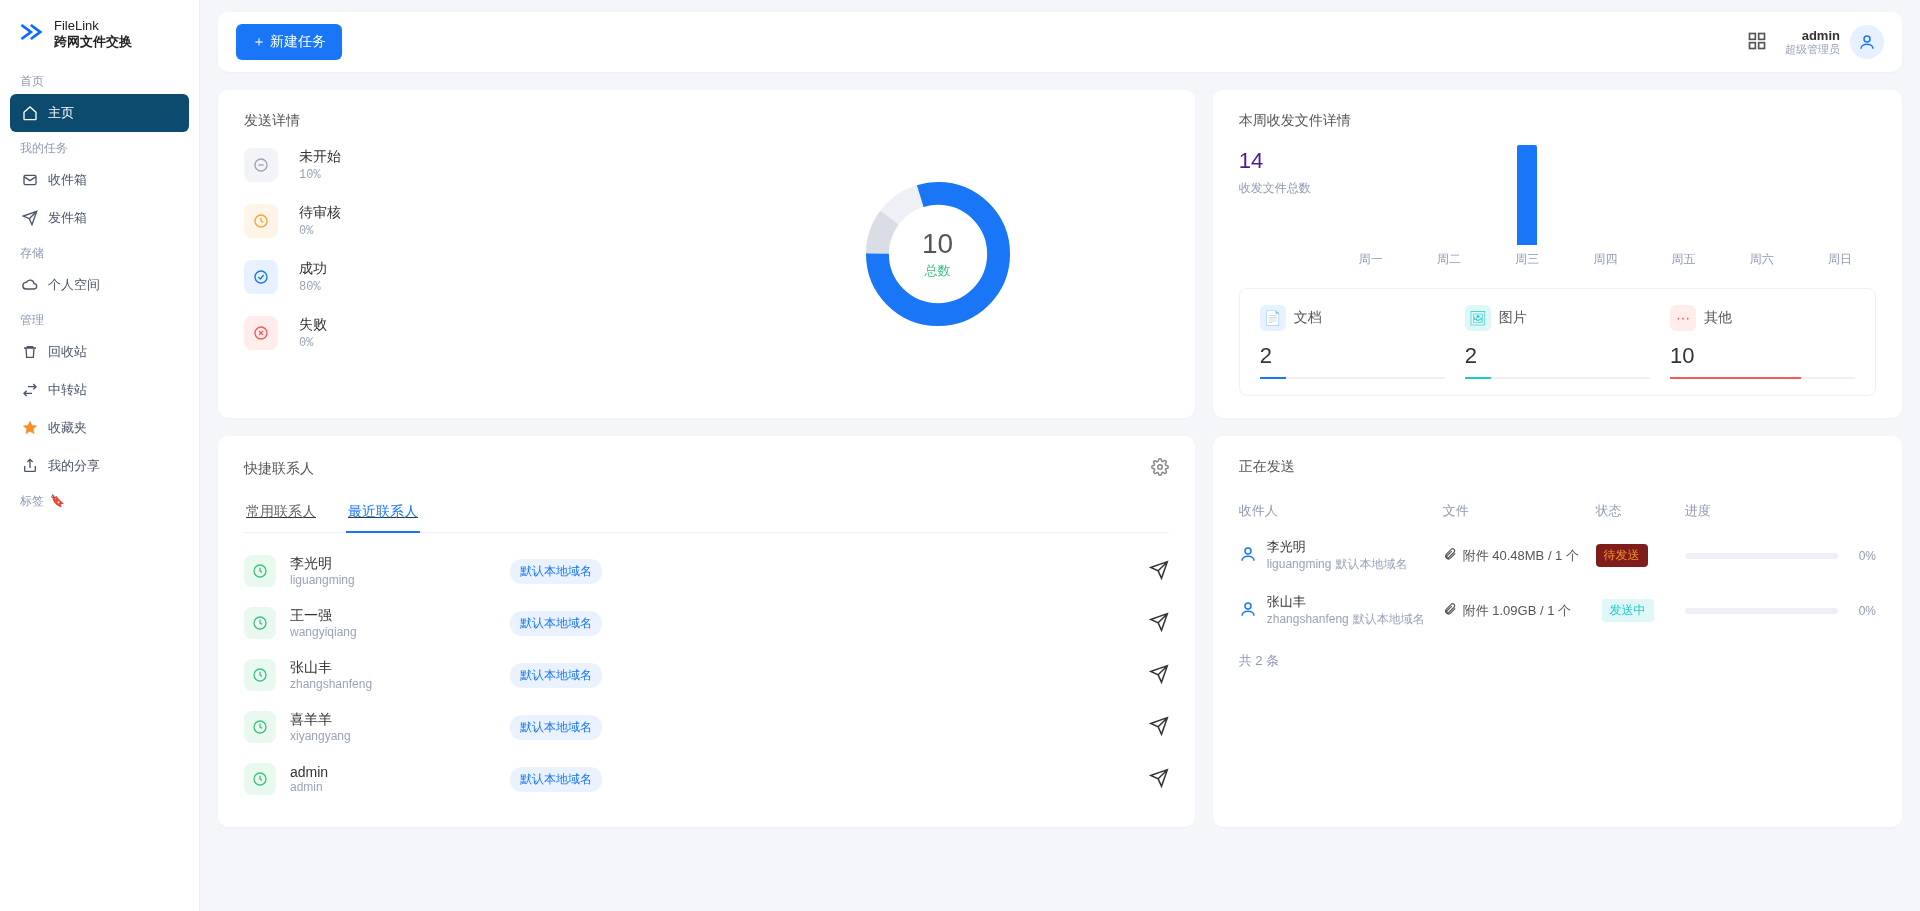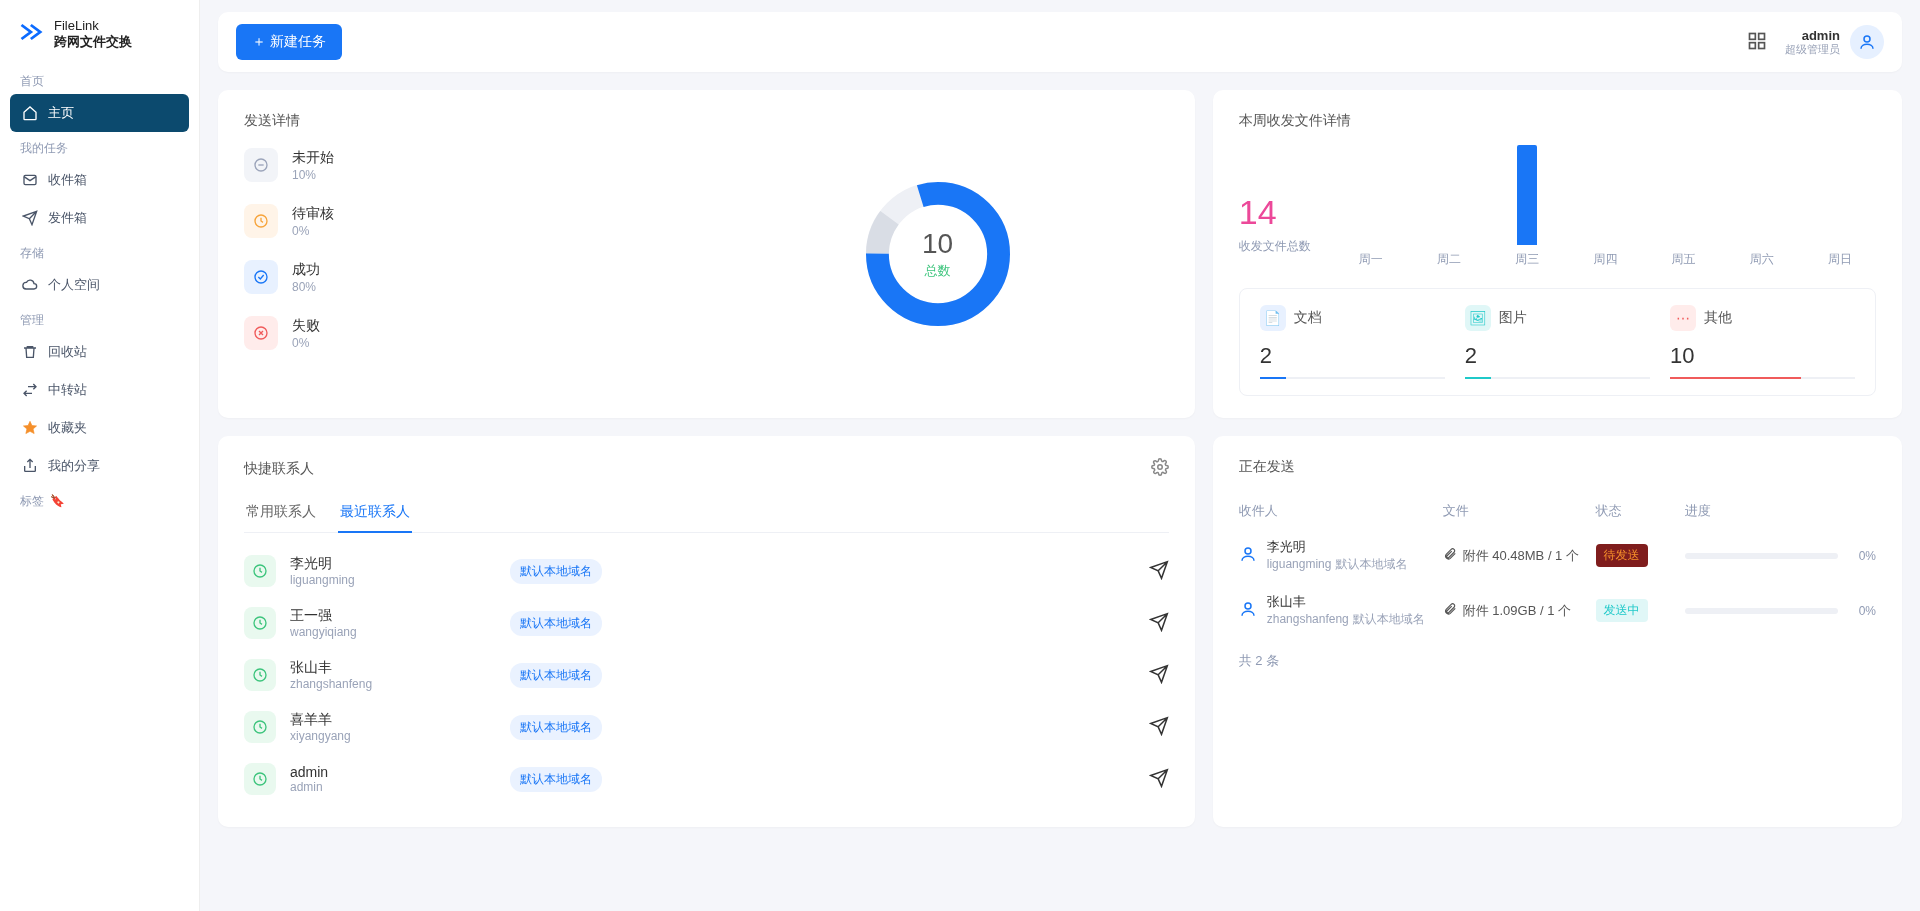--- a/index.html
+++ b/index.html
@@ -32,36 +32,36 @@
 .avatar { width: 34px; height: 34px; border-radius: 50%; background: #e6f0ff; display: flex; align-items: center; justify-content: center; color: #1976f6; }
 
 .content { padding: 18px; display: flex; flex-direction: column; gap: 18px; }
 .row { display: flex; gap: 18px; }
 .card { background: #fff; border-radius: 10px; padding: 22px 26px; box-shadow: 0 1px 2px rgba(0,0,0,0.03); }
 .card-title { font-size: 14px; color: #555; margin-bottom: 18px; }
 
 
 .card-send { flex: 0 0 58%; display: flex; }
 .send-list { flex: 1; }
-.send-row { display: flex; align-items: center; gap: 14px; margin-bottom: 22px; }
+.send-row { display: flex; align-items: center; gap: 21px; margin-bottom: 22px; font-family: Liberation Mono, monospace; }
 .send-ic { width: 34px; height: 34px; border-radius: 8px; display: flex; align-items: center; justify-content: center; }
 .send-ic.gray { background: #f2f4f8; color: #9ba4ba; }
 .send-ic.orange { background: #fff4e8; color: #f7a43b; }
 .send-ic.blue { background: #e8f1ff; color: #1976f6; }
 .send-ic.red { background: #ffeceb; color: #f05b5b; }
 .send-label { font-size: 14px; color: #333; line-height: 1.4; }
 .send-pct { font-size: 12px; color: #9aa3b8; }
 .donut-wrap { flex: 1; display: flex; align-items: center; justify-content: center; position: relative; }
 .donut-center { position: absolute; text-align: center; }
 .donut-num { font-size: 28px; color: #555; }
 .donut-lbl { font-size: 13px; color: #3cc47c; margin-top: 2px; }
 
 .card-week { flex: 1; }
 .week-top { display: flex; align-items: flex-start; gap: 24px; }
-.week-total { font-size: 34px; color: #ec4899; font-weight: 400; margin-bottom: 6px; margin-top: 45px; }
+.week-total { font-size: 22px; color: #4c1d95; font-weight: 400; margin-bottom: 6px; }
 .week-sub { font-size: 12px; color: #8f9ab3; }
 .bar-chart { flex: 1; display: flex; align-items: flex-end; justify-content: space-between; height: 120px; gap: 6px; }
 .bar-col { flex: 1; display: flex; flex-direction: column; align-items: center; gap: 6px; }
 .bar { width: 20px; background: #1976f6; border-radius: 2px 2px 0 0; }
 .bar-lbl { font-size: 12px; color: #8f9ab3; }
 .cat-box { border: 1px solid #eef0f5; border-radius: 8px; margin-top: 20px; display: flex; padding: 16px 20px; gap: 20px; }
 .cat { flex: 1; }
 .cat-head { display: flex; align-items: center; gap: 8px; margin-bottom: 12px; }
 .cat-ic { width: 26px; height: 26px; border-radius: 6px; display: flex; align-items: center; justify-content: center; font-size: 14px; }
 .cat-ic.blue { background: #e8f1ff; color: #1976f6; }
@@ -72,21 +72,21 @@
 .cat-bar { height: 2px; background: #eef0f5; position: relative; }
 .cat-bar-fill { position: absolute; left: 0; top: 0; height: 2px; }
 .cat-bar-fill.blue { background: #1976f6; width: 14%; }
 .cat-bar-fill.cyan { background: #1fc9c9; width: 14%; }
 .cat-bar-fill.red { background: #f05b5b; width: 71%; }
 
 
 .card-contacts { flex: 0 0 58%; }
 .contacts-head { display: flex; justify-content: space-between; align-items: center; }
 .gear { color: #888; cursor: pointer; }
-.tabs { display: flex; gap: 20px; border-bottom: 1px solid #eef0f5; margin-top: 14px; }
+.tabs { display: flex; gap: 28px; border-bottom: 1px solid #eef0f5; margin-top: 14px; text-decoration: underline; }
 .tab { padding: 10px 2px; font-size: 14px; color: #666; cursor: pointer; border-bottom: 2px solid transparent; margin-bottom: -1px; }
 .tab.active { color: #1976f6; border-bottom-color: #1976f6; }
 .contact-list { margin-top: 12px; }
 .contact-row { display: flex; align-items: center; padding: 10px 0; }
 .contact-ic { width: 32px; height: 32px; border-radius: 8px; background: #e9f9ef; color: #3cc47c; display: flex; align-items: center; justify-content: center; margin-right: 14px; }
 .contact-info { flex: 0 0 220px; }
 .contact-name { font-size: 14px; color: #333; }
 .contact-user { font-size: 12px; color: #9aa3b8; }
 .domain-tag { background: #eaf2ff; color: #1976f6; font-size: 12px; padding: 4px 10px; border-radius: 12px; }
 .spacer { flex: 1; }
@@ -100,21 +100,21 @@
 .col-prog { flex: 1; }
 .tbl-row { display: flex; align-items: center; padding: 10px 0; font-size: 13px; }
 .rcpt-wrap { display: flex; align-items: center; gap: 10px; }
 .rcpt-ic { color: #1976f6; }
 .rcpt-name { color: #333; }
 .rcpt-user { font-size: 12px; color: #9aa3b8; }
 .rcpt-dom { font-size: 12px; color: #9aa3b8; margin-left: 4px; }
 .file-cell { display: flex; align-items: center; gap: 6px; color: #555; }
 .status-tag { display: inline-block; padding: 3px 8px; border-radius: 4px; font-size: 12px; }
 .status-tag.pending { background: #7f1d1d; color: #f58f2a; }
-.status-tag.sending { background: #e0f7f7; color: #1fc9c9; }
+.status-tag.sending { background: #e0f7f7; color: #1fc9c9; margin-left: 6px; }
 .prog-wrap { display: flex; align-items: center; gap: 8px; }
 .prog-bar { flex: 1; height: 6px; background: #eef0f5; border-radius: 3px; }
 .prog-pct { font-size: 12px; color: #8f9ab3; width: 30px; text-align: right; }
 .total-line { font-size: 13px; color: #8f9ab3; margin-top: 14px; }
 </style>
 </head>
 <body>
 
 <div class="app">
 

